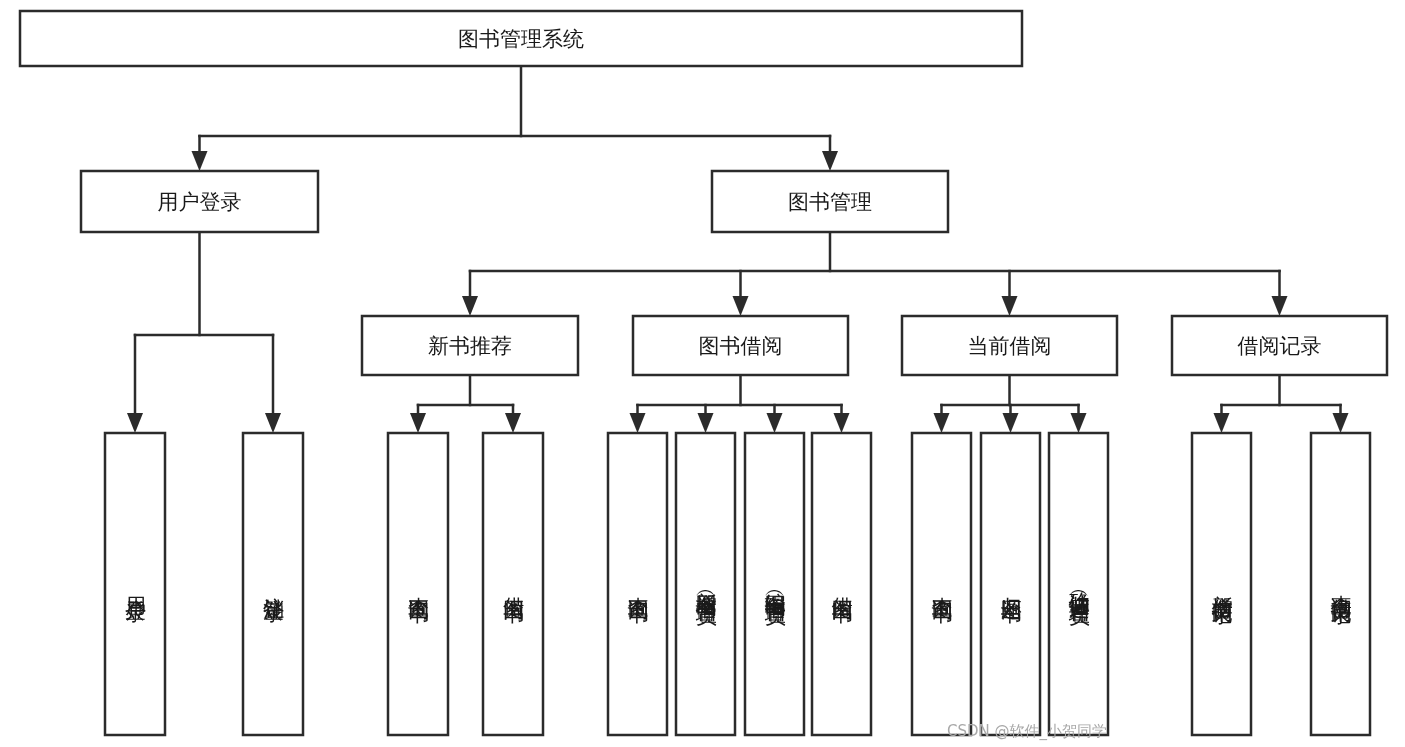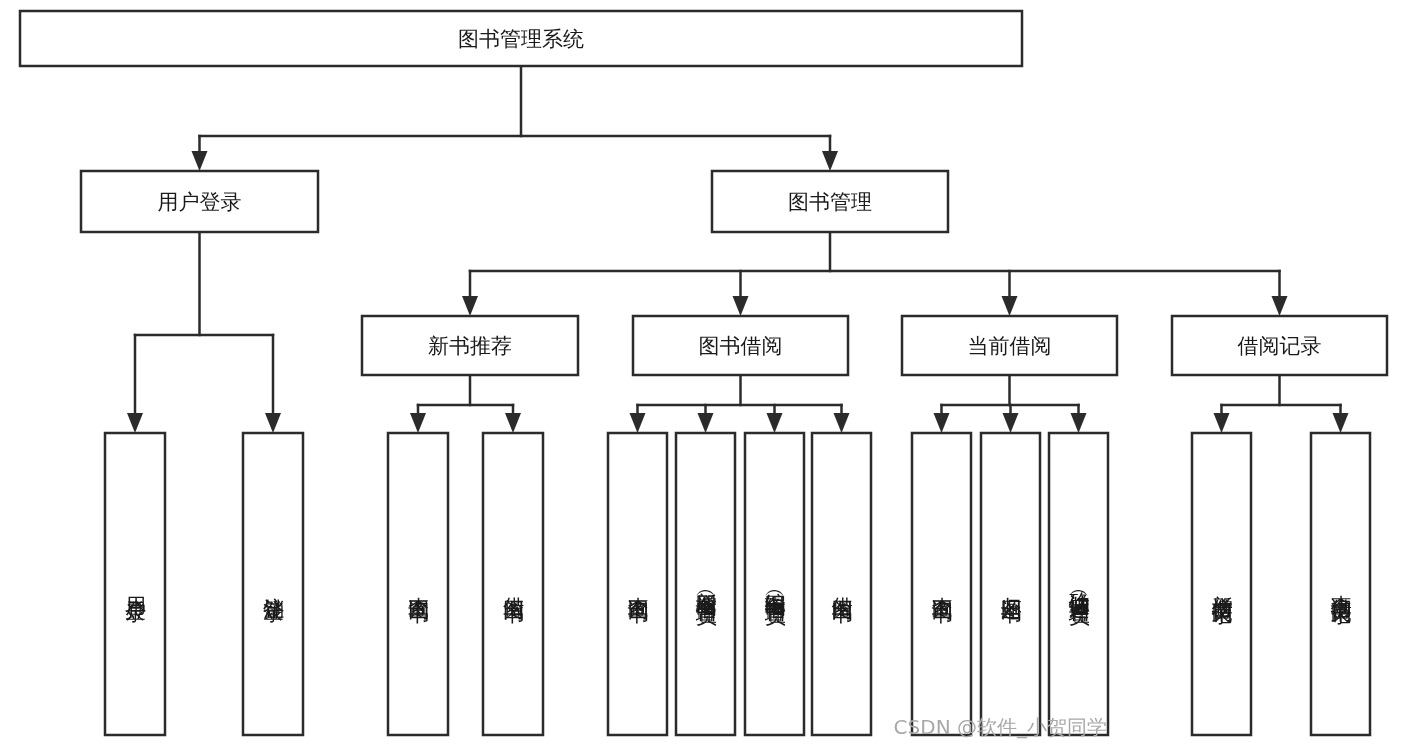--- a/index.html
+++ b/index.html
@@ -61,21 +61,21 @@
     letter-spacing: 2px;
     color: #1a1a1a;
     white-space: nowrap;
     pointer-events: none;
   }
   .watermark {
     position: absolute;
     right: 8px;
     bottom: 6px;
     font-family: "DejaVu Sans", "Liberation Sans", sans-serif;
-    font-size: 20px;
+    font-size: 15px;
     color: #a8a8a8;
     white-space: nowrap;
   }
 </style>
 </head>
 <body>
 
 <div id="diagram-root">
 
   <svg class="diagram-canvas" viewBox="0 0 1405 747">

